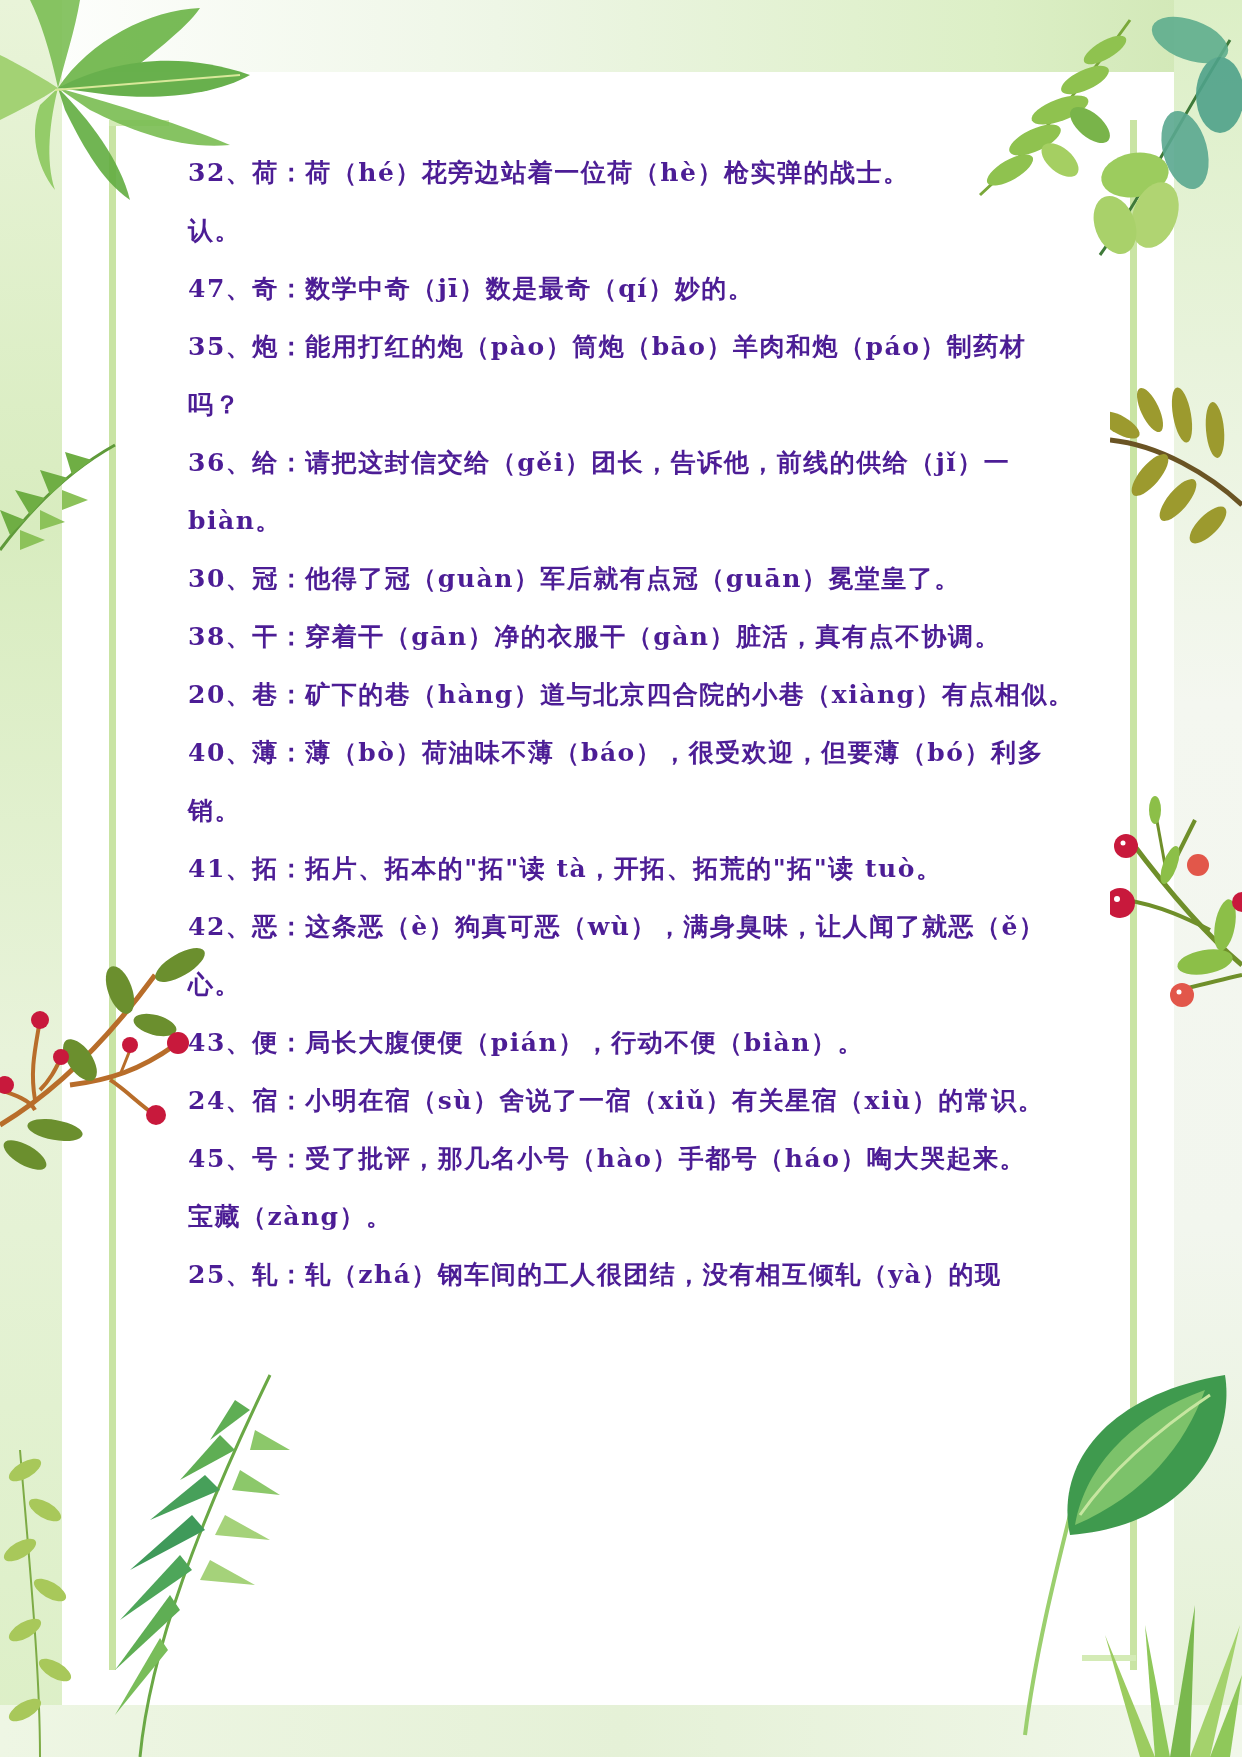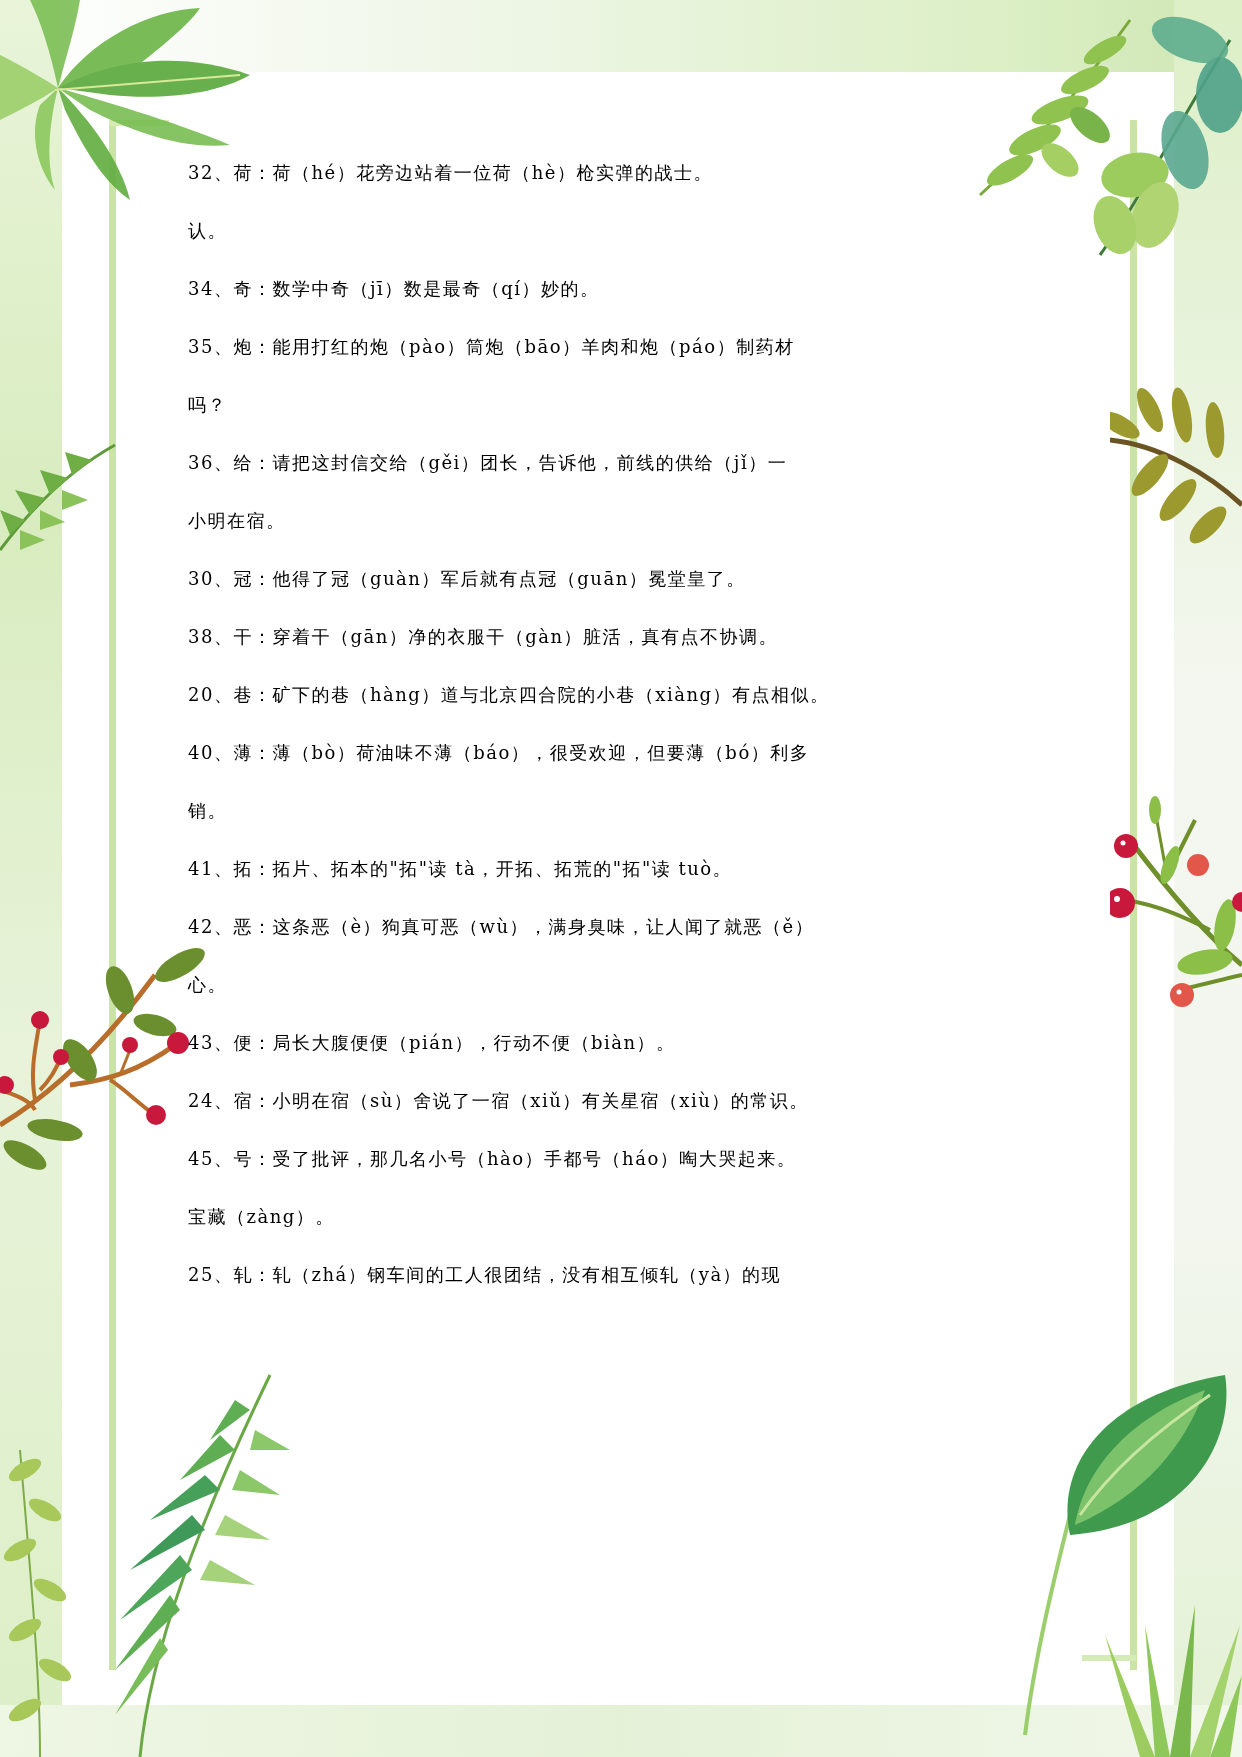--- a/index.html
+++ b/index.html
@@ -33,22 +33,22 @@
   }
   .vline.left { left: 109px; }
   .vline.right { left: 1130px; }
   .hline {
     position: absolute; height: 6px; background: #d4ebb6;
   }
   .content {
     position: absolute; left: 188px; top: 160px; width: 870px;
   }
   .line {
-    height: 58px; line-height: 26px; font-size: 18px; color: #000000;
-    white-space: nowrap; letter-spacing: 1.5px;
+    height: 58px; line-height: 26px; font-size: 25px; color: #4c1d95;
+    white-space: nowrap; letter-spacing: 1.5px; font-weight: bold;
   }
   .deco { position: absolute; }
 </style>
 </head>
 <body>
 
 <div class="bg-wash-top"></div>
 <div class="bg-wash-left"></div>
 <div class="bg-wash-right"></div>
 <div class="bg-wash-bottom"></div>
@@ -202,25 +202,25 @@
     <path d="M175 382 L 200 230 L 195 382 Z" fill="#7ab84e"></path>
     <path d="M195 382 L 245 250 L 215 382 Z" fill="#a4d26c"></path>
     <path d="M145 382 L 110 260 L 160 382 Z" fill="#9ccc60"></path>
     <path d="M215 382 L 247 300 L 235 382 Z" fill="#8fc85a"></path>
   </g>
 </svg>
 
 <div class="content">
   <div class="line">32、荷：荷（hé）花旁边站着一位荷（hè）枪实弹的战士。</div>
   <div class="line">认。</div>
-  <div class="line">34、奇：数学中奇（jī）数是最奇（qí）妙的。</div>
+  <div class="line">47、奇：数学中奇（jī）数是最奇（qí）妙的。</div>
   <div class="line">35、炮：能用打红的炮（pào）筒炮（bāo）羊肉和炮（páo）制药材</div>
   <div class="line">吗？</div>
   <div class="line">36、给：请把这封信交给（gěi）团长，告诉他，前线的供给（jǐ）一</div>
-  <div class="line">小明在宿。</div>
+  <div class="line">biàn。</div>
   <div class="line">30、冠：他得了冠（guàn）军后就有点冠（guān）冕堂皇了。</div>
   <div class="line">38、干：穿着干（gān）净的衣服干（gàn）脏活，真有点不协调。</div>
   <div class="line">20、巷：矿下的巷（hàng）道与北京四合院的小巷（xiàng）有点相似。</div>
   <div class="line">40、薄：薄（bò）荷油味不薄（báo），很受欢迎，但要薄（bó）利多</div>
   <div class="line">销。</div>
   <div class="line">41、拓：拓片、拓本的"拓"读 tà，开拓、拓荒的"拓"读 tuò。</div>
   <div class="line">42、恶：这条恶（è）狗真可恶（wù），满身臭味，让人闻了就恶（ě）</div>
   <div class="line">心。</div>
   <div class="line">43、便：局长大腹便便（pián），行动不便（biàn）。</div>
   <div class="line">24、宿：小明在宿（sù）舍说了一宿（xiǔ）有关星宿（xiù）的常识。</div>

